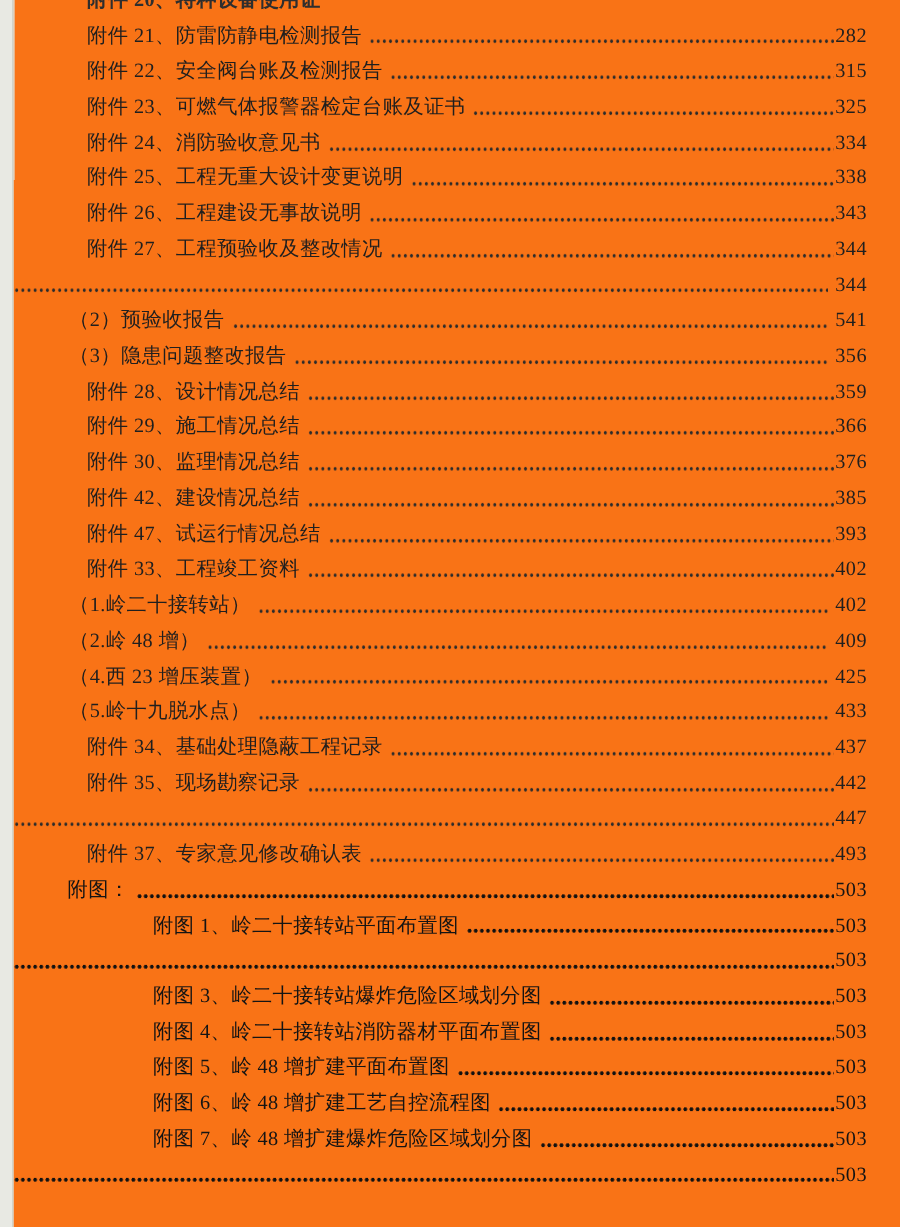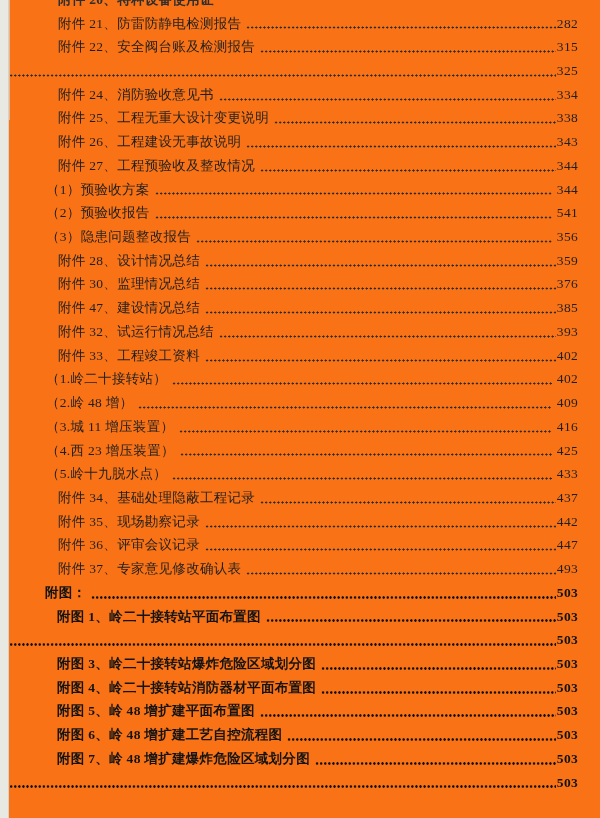--- a/index.html
+++ b/index.html
@@ -57,25 +57,26 @@
     padding-left: 58px;
   }
   .row.sub .label {
     padding-left: 46px;
   }
   .row.section-header .label {
     padding-left: 45px;
   }
   .row.section-header,
   .row.section-item {
-    font-weight: 700;
+    font-weight: 400;
     color: #141414;
   }
   .row.section-item .label {
     padding-left: 57px;
+    margin-left: 45px;
   }
   
   .leader {
     flex: 1;
     height: 5px;
     align-self: flex-end;
     margin: 0 1px 5px 5px;
     background-image: radial-gradient(circle, #2b2b2b 0.9px, rgba(0,0,0,0) 1.25px);
     background-size: 4.1px 5px;
     background-repeat: repeat-x;
@@ -113,20 +114,21 @@
     <span class="label">附件 21、防雷防静电检测报告</span>
     <span class="leader"></span>
     <span class="pagenum">282</span>
   </div>
       <div class="row main">
     <span class="label">附件 22、安全阀台账及检测报告</span>
     <span class="leader"></span>
     <span class="pagenum">315</span>
   </div>
       <div class="row main">
+    <span class="label">附件 23、可燃气体报警器检定台账及证书</span>
     <span class="leader"></span>
     <span class="pagenum">325</span>
   </div>
       <div class="row main">
     <span class="label">附件 24、消防验收意见书</span>
     <span class="leader"></span>
     <span class="pagenum">334</span>
   </div>
       <div class="row main">
     <span class="label">附件 25、工程无重大设计变更说明</span>
@@ -137,96 +139,94 @@
     <span class="label">附件 26、工程建设无事故说明</span>
     <span class="leader"></span>
     <span class="pagenum">343</span>
   </div>
       <div class="row main">
     <span class="label">附件 27、工程预验收及整改情况</span>
     <span class="leader"></span>
     <span class="pagenum">344</span>
   </div>
       <div class="row sub">
-    <span class="label">（1）预验收方案</span>
     <span class="leader"></span>
     <span class="pagenum">344</span>
   </div>
       <div class="row sub">
     <span class="label">（2）预验收报告</span>
     <span class="leader"></span>
     <span class="pagenum">541</span>
   </div>
       <div class="row sub">
     <span class="label">（3）隐患问题整改报告</span>
     <span class="leader"></span>
     <span class="pagenum">356</span>
   </div>
       <div class="row main">
     <span class="label">附件 28、设计情况总结</span>
     <span class="leader"></span>
     <span class="pagenum">359</span>
   </div>
       <div class="row main">
+    <span class="label">附件 29、施工情况总结</span>
+    <span class="leader"></span>
+    <span class="pagenum">366</span>
+  </div>
+      <div class="row main">
     <span class="label">附件 30、监理情况总结</span>
     <span class="leader"></span>
     <span class="pagenum">376</span>
   </div>
       <div class="row main">
-    <span class="label">附件 47、建设情况总结</span>
+    <span class="label">附件 42、建设情况总结</span>
     <span class="leader"></span>
     <span class="pagenum">385</span>
   </div>
       <div class="row main">
-    <span class="label">附件 32、试运行情况总结</span>
+    <span class="label">附件 47、试运行情况总结</span>
     <span class="leader"></span>
     <span class="pagenum">393</span>
   </div>
       <div class="row main">
     <span class="label">附件 33、工程竣工资料</span>
     <span class="leader"></span>
     <span class="pagenum">402</span>
   </div>
       <div class="row sub">
     <span class="label">（1.岭二十接转站）</span>
     <span class="leader"></span>
     <span class="pagenum">402</span>
   </div>
       <div class="row sub">
     <span class="label">（2.岭 48 增）</span>
     <span class="leader"></span>
     <span class="pagenum">409</span>
   </div>
       <div class="row sub">
-    <span class="label">（3.城 11 增压装置）</span>
-    <span class="leader"></span>
-    <span class="pagenum">416</span>
-  </div>
-      <div class="row sub">
     <span class="label">（4.西 23 增压装置）</span>
     <span class="leader"></span>
     <span class="pagenum">425</span>
   </div>
       <div class="row sub">
     <span class="label">（5.岭十九脱水点）</span>
     <span class="leader"></span>
     <span class="pagenum">433</span>
   </div>
       <div class="row main">
     <span class="label">附件 34、基础处理隐蔽工程记录</span>
     <span class="leader"></span>
     <span class="pagenum">437</span>
   </div>
       <div class="row main">
     <span class="label">附件 35、现场勘察记录</span>
     <span class="leader"></span>
     <span class="pagenum">442</span>
   </div>
       <div class="row main">
-    <span class="label">附件 36、评审会议记录</span>
     <span class="leader"></span>
     <span class="pagenum">447</span>
   </div>
       <div class="row main">
     <span class="label">附件 37、专家意见修改确认表</span>
     <span class="leader"></span>
     <span class="pagenum">493</span>
   </div>
       <div class="row section-header">
     <span class="label">附图：</span>

